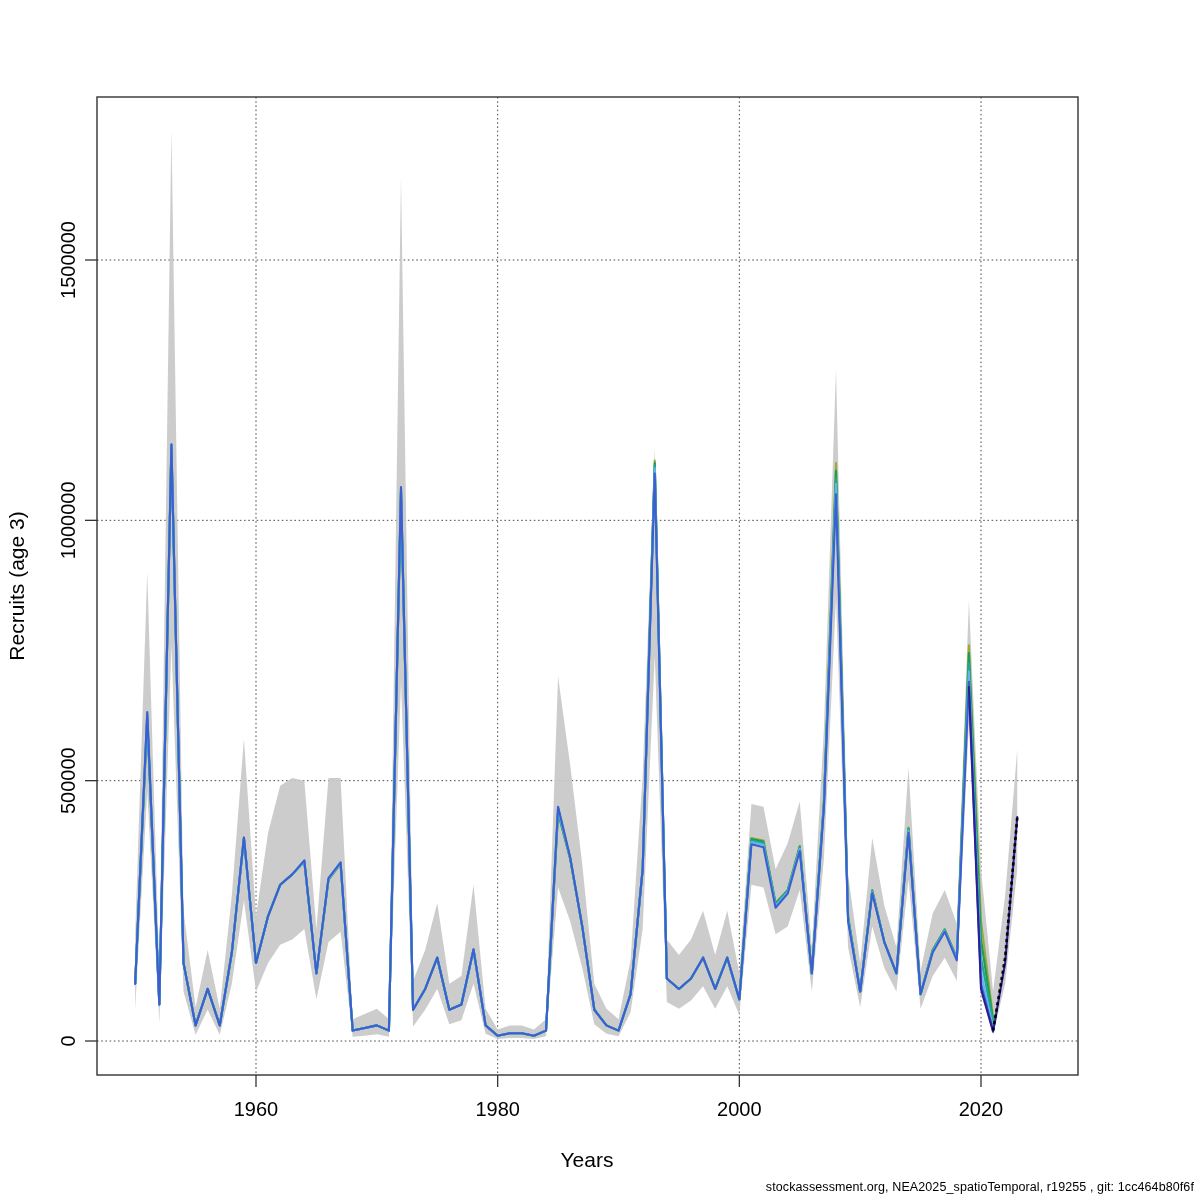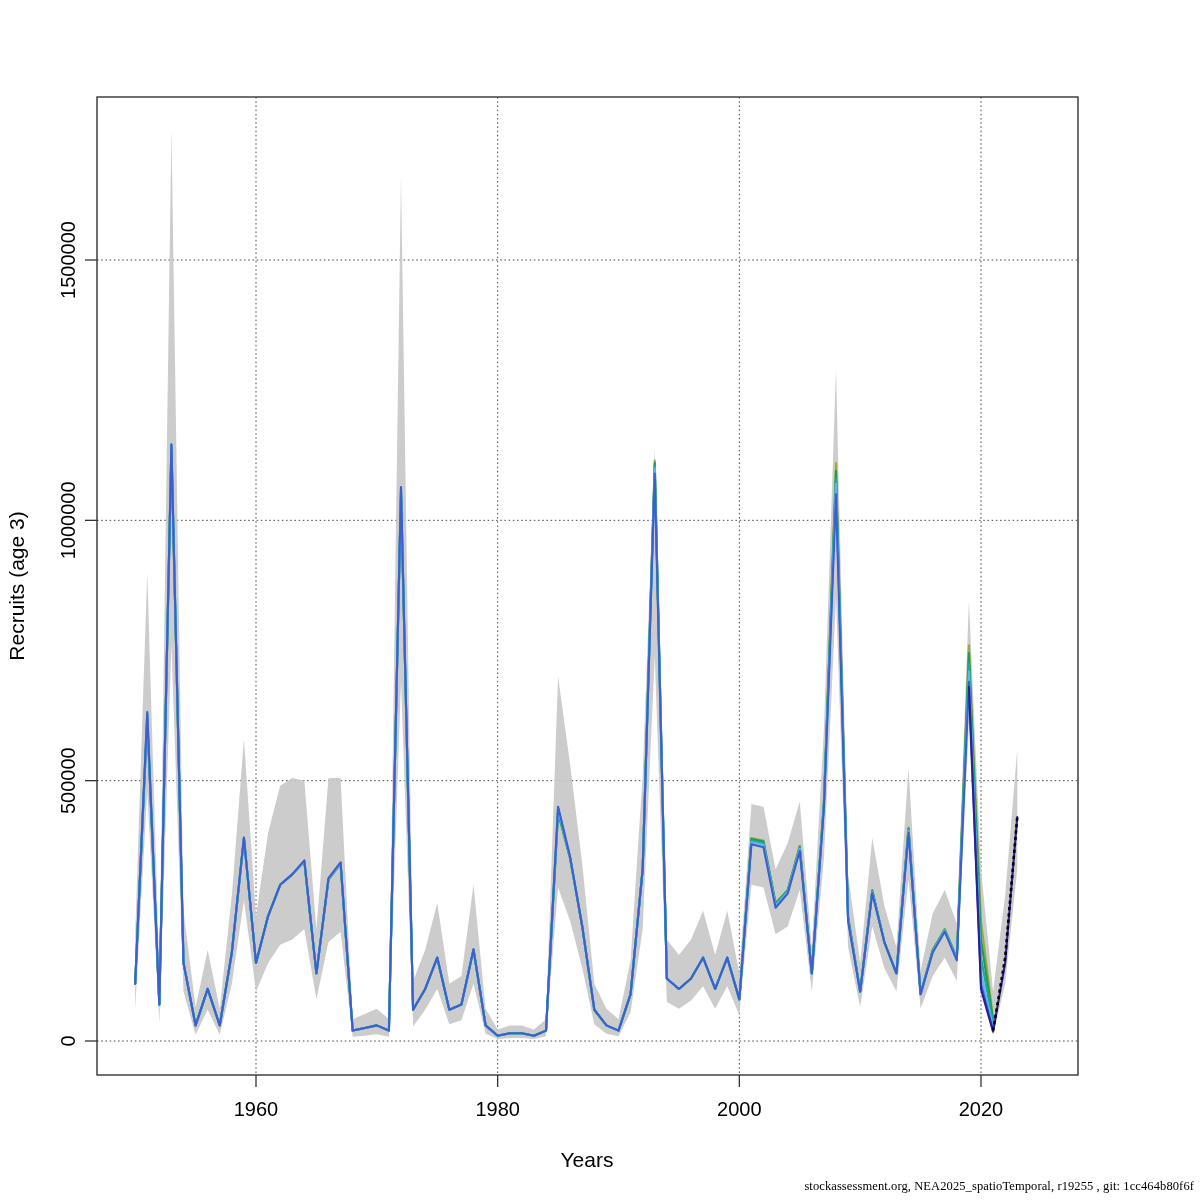--- a/index.html
+++ b/index.html
@@ -34,21 +34,21 @@
   }
   .tick-label {
     font-family: "Liberation Sans", sans-serif;
     font-size: 20px;
     fill: #000000;
   }
   .footer-text {
     position: absolute;
     right: 6px;
     bottom: 6px;
-    font-family: Liberation Serif, serif;
+    font-family: Liberation Sans, sans-serif;
     font-size: 12.5px;
     color: #000000;
     white-space: nowrap;
     letter-spacing: 0.1px;
   }
   .plot-frame {
     fill: none;
     stroke: #333333;
     stroke-width: 1.4;
   }

